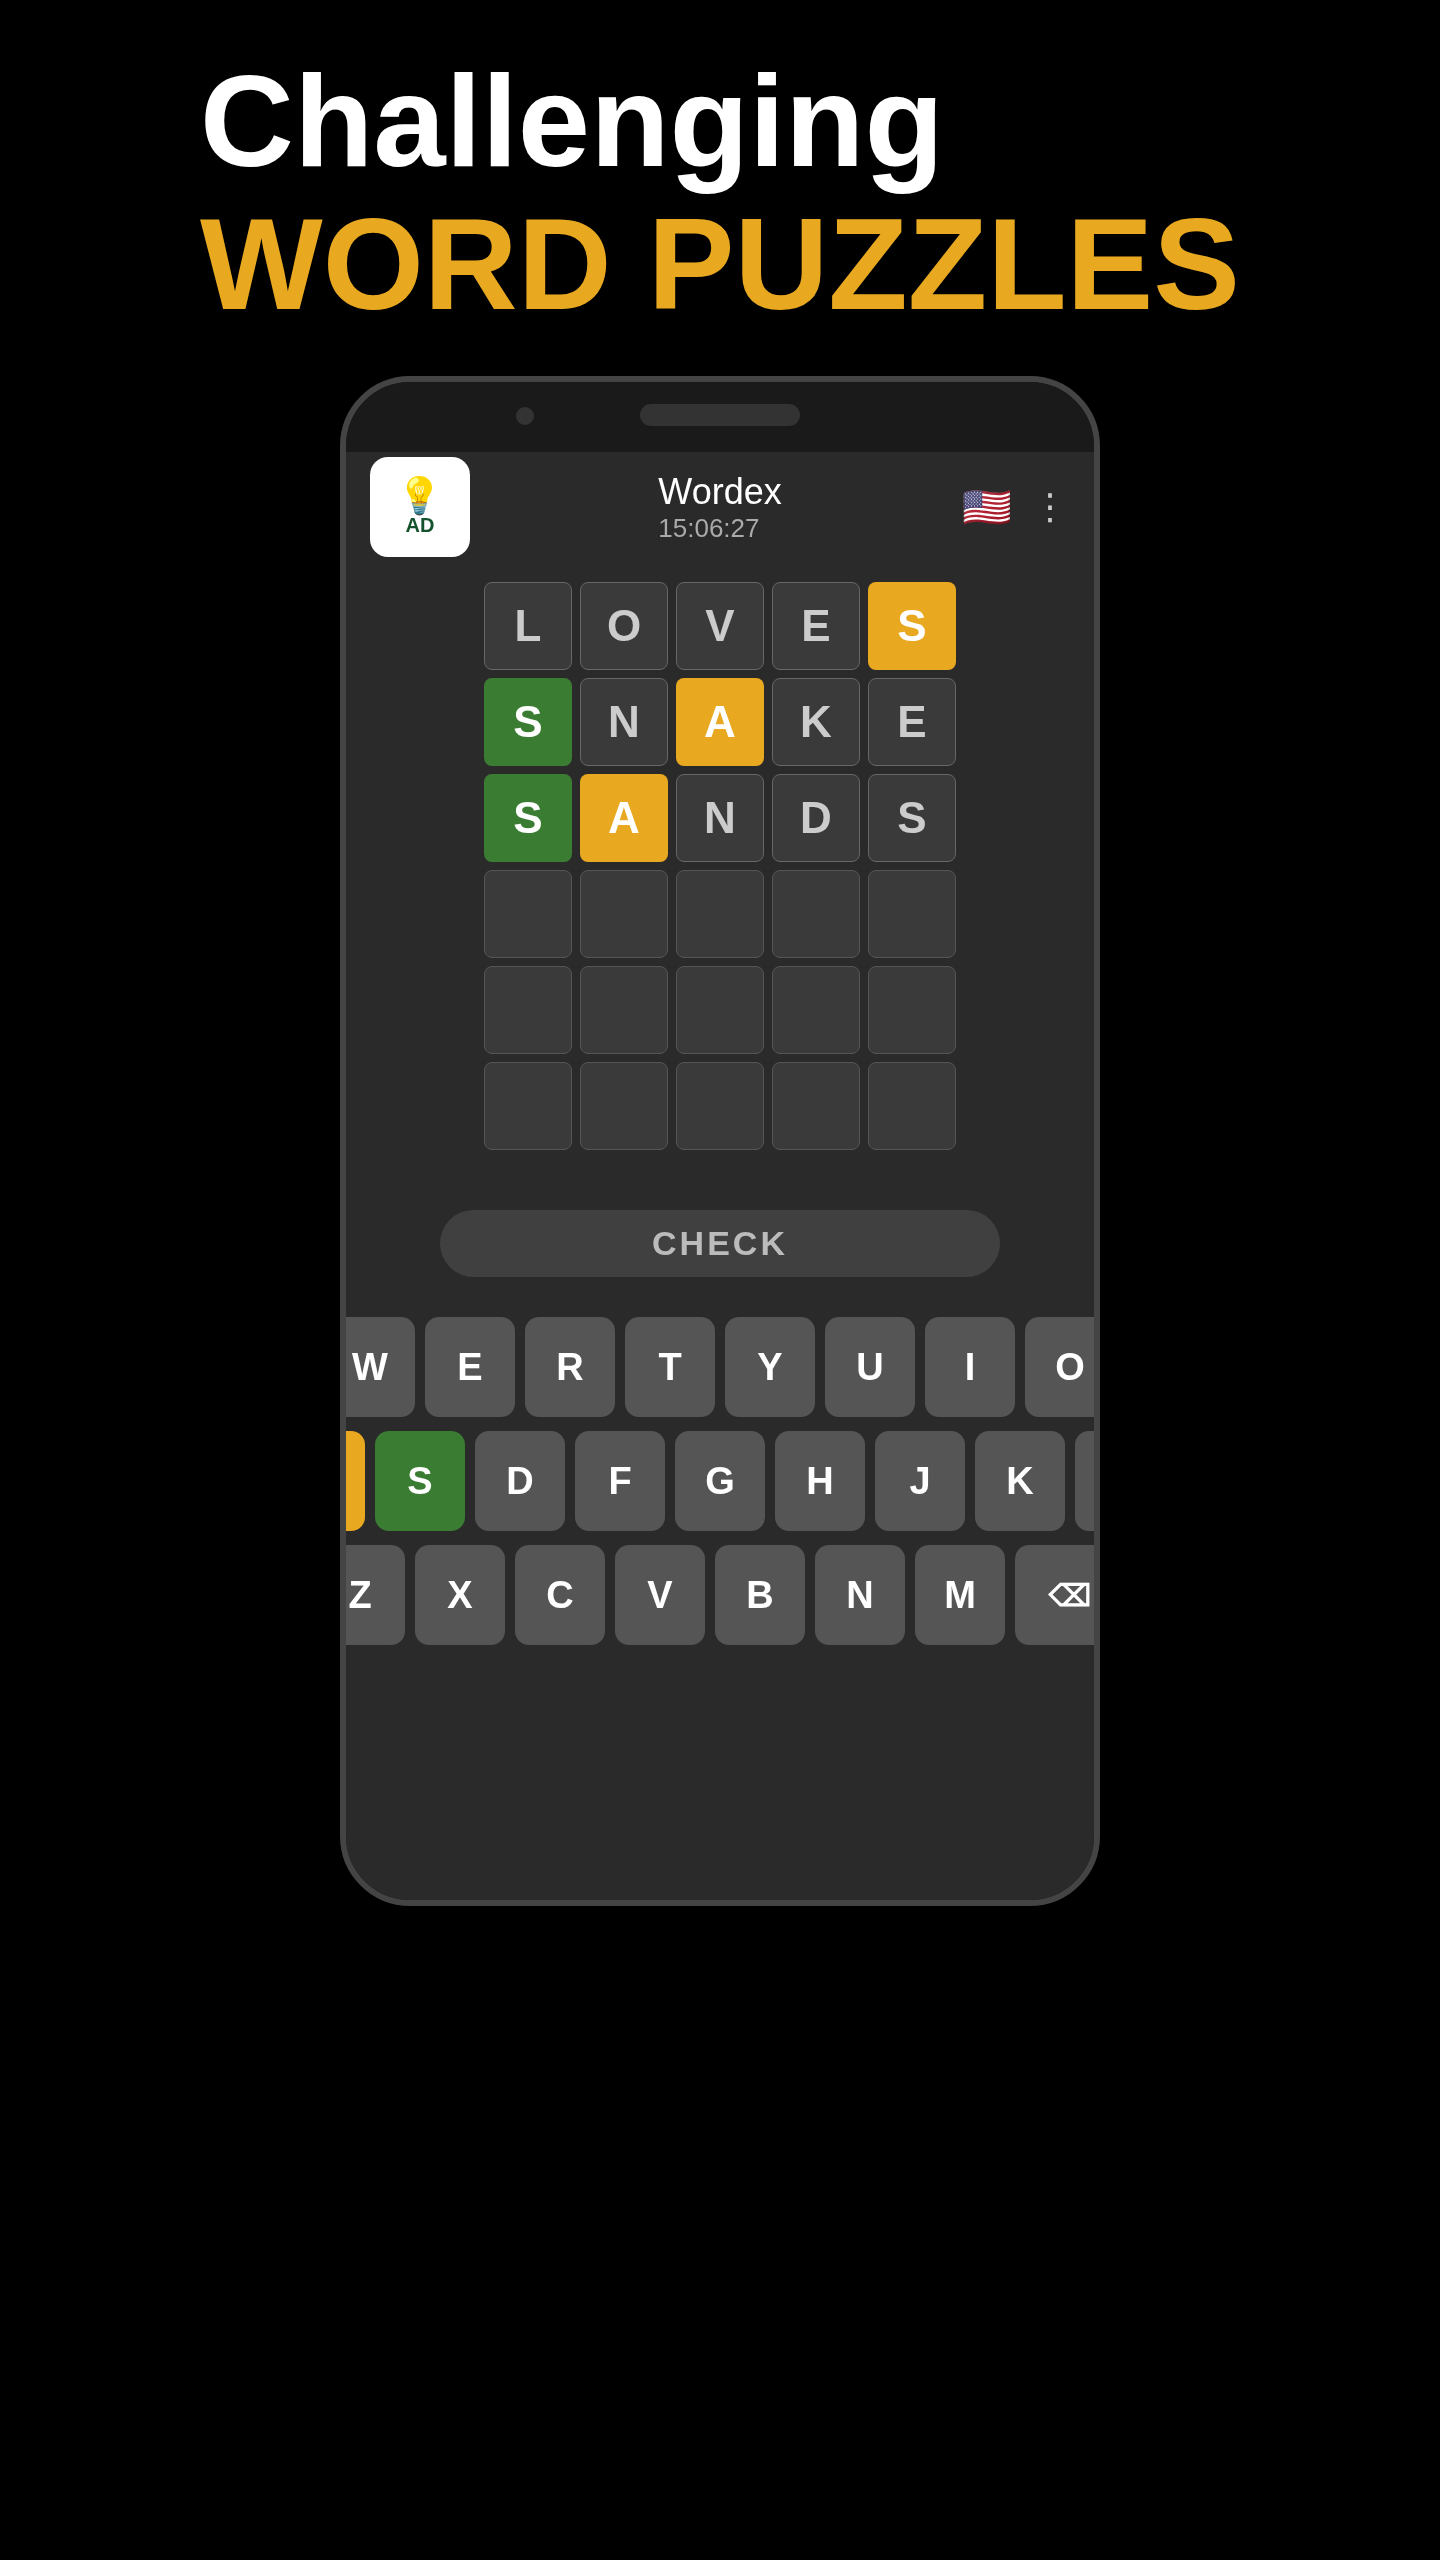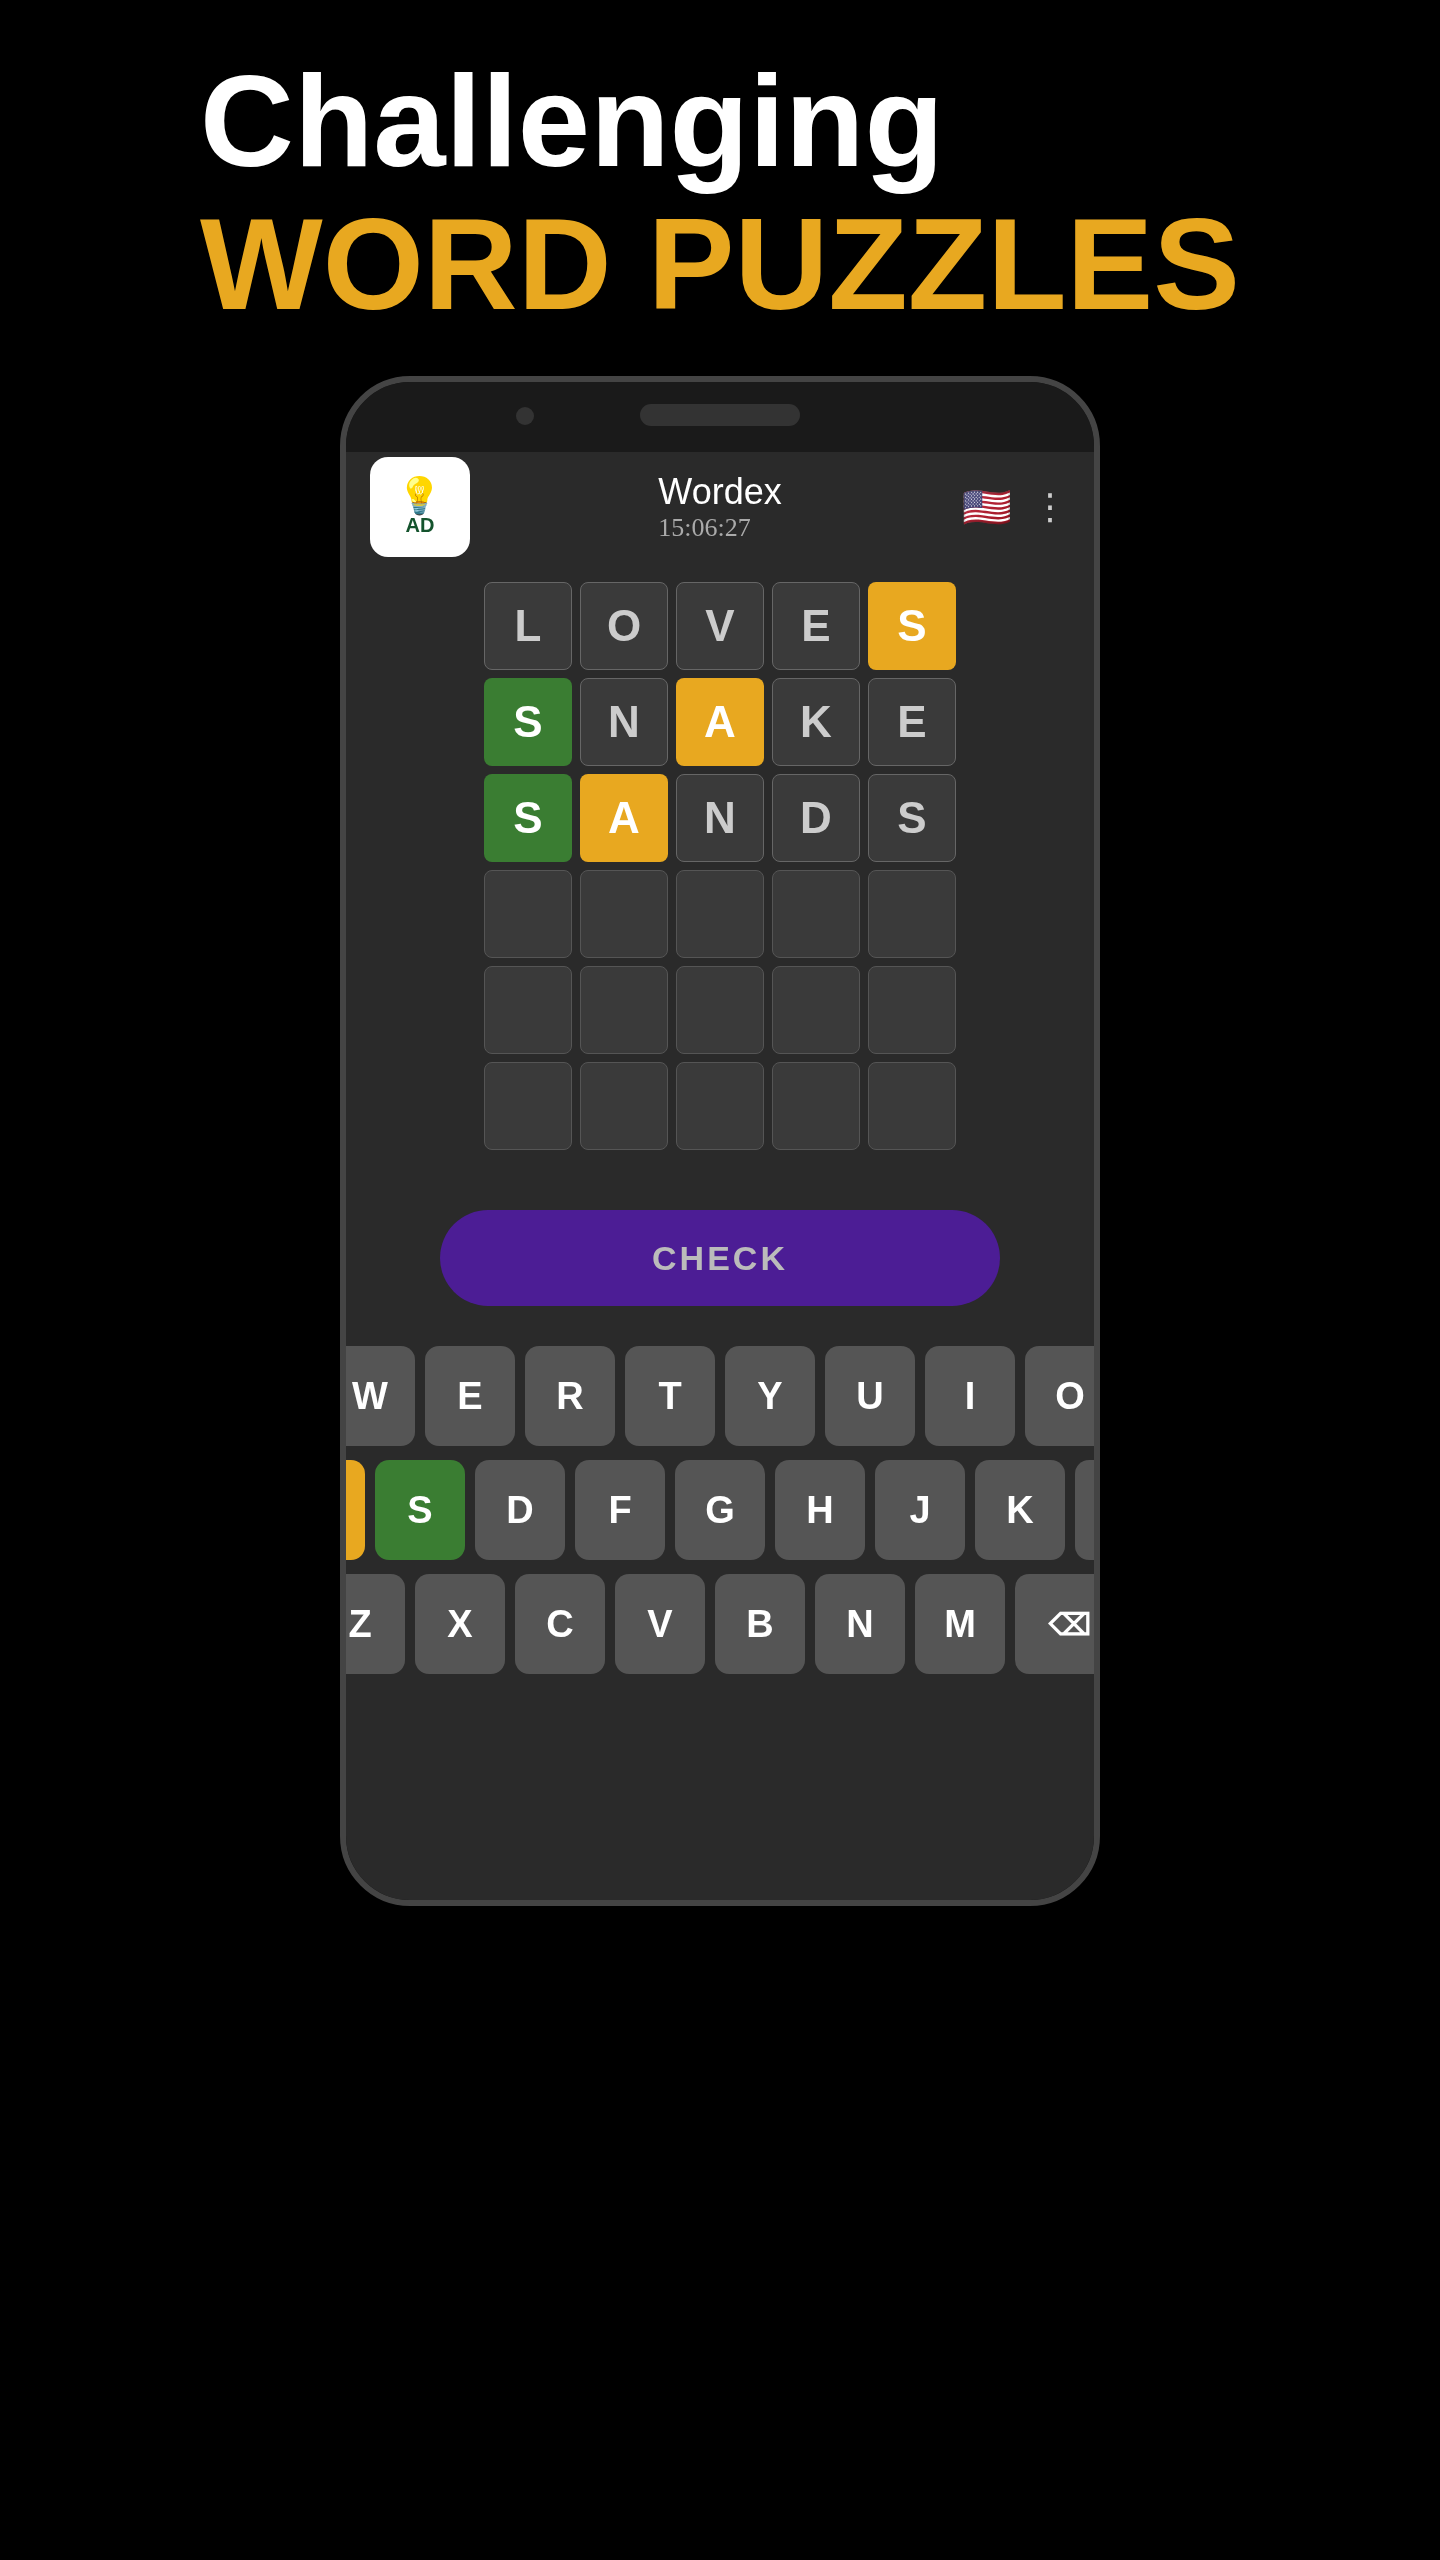--- a/index.html
+++ b/index.html
@@ -134,21 +134,21 @@
     .app-title {
       font-size: 36px;
       color: #fff;
       font-weight: normal;
       font-family: Arial, sans-serif;
     }
 
     .app-timer {
       font-size: 26px;
       color: #aaa;
-      font-family: Liberation Serif, serif;
+      font-family: Liberation Sans, sans-serif;
     }
 
     .app-topbar-right {
       position: absolute;
       right: 24px;
       display: flex;
       align-items: center;
       gap: 20px;
     }
 
@@ -203,22 +203,22 @@
 
     .cell-yellow {
       background: #e8a820;
       border: none;
     }
 
     
     .check-button {
       margin-top: 60px;
       width: 560px;
-      height: 96px;
-      background: #4c1d95;
+      height: 67px;
+      background: #404040;
       border-radius: 50px;
       display: flex;
       align-items: center;
       justify-content: center;
       cursor: pointer;
     }
 
     .check-label {
       font-size: 34px;
       color: #bbb;

